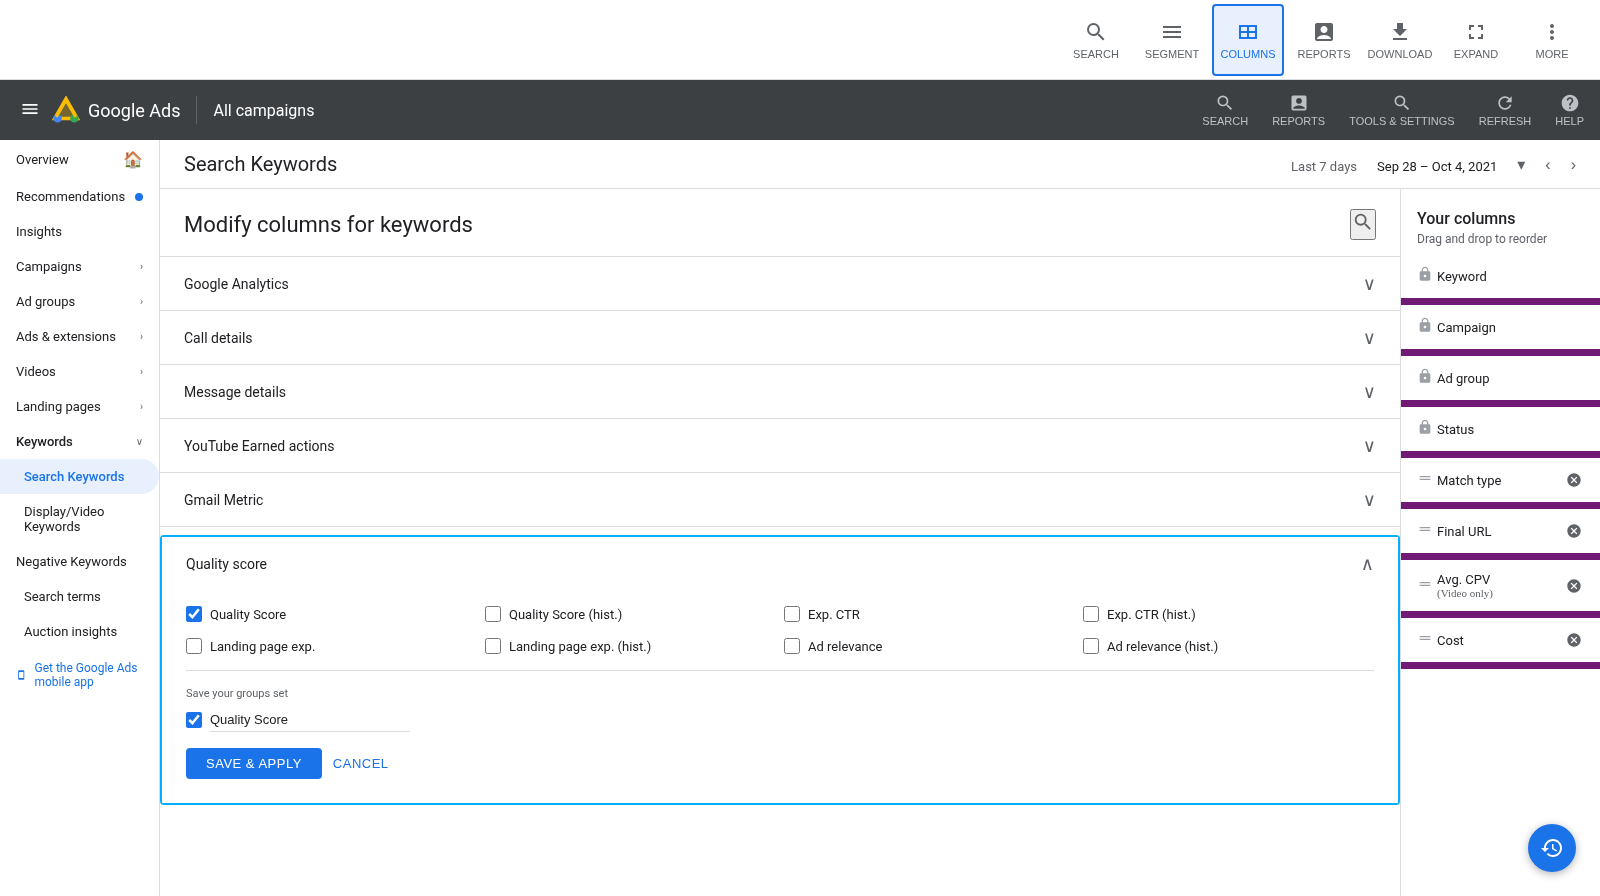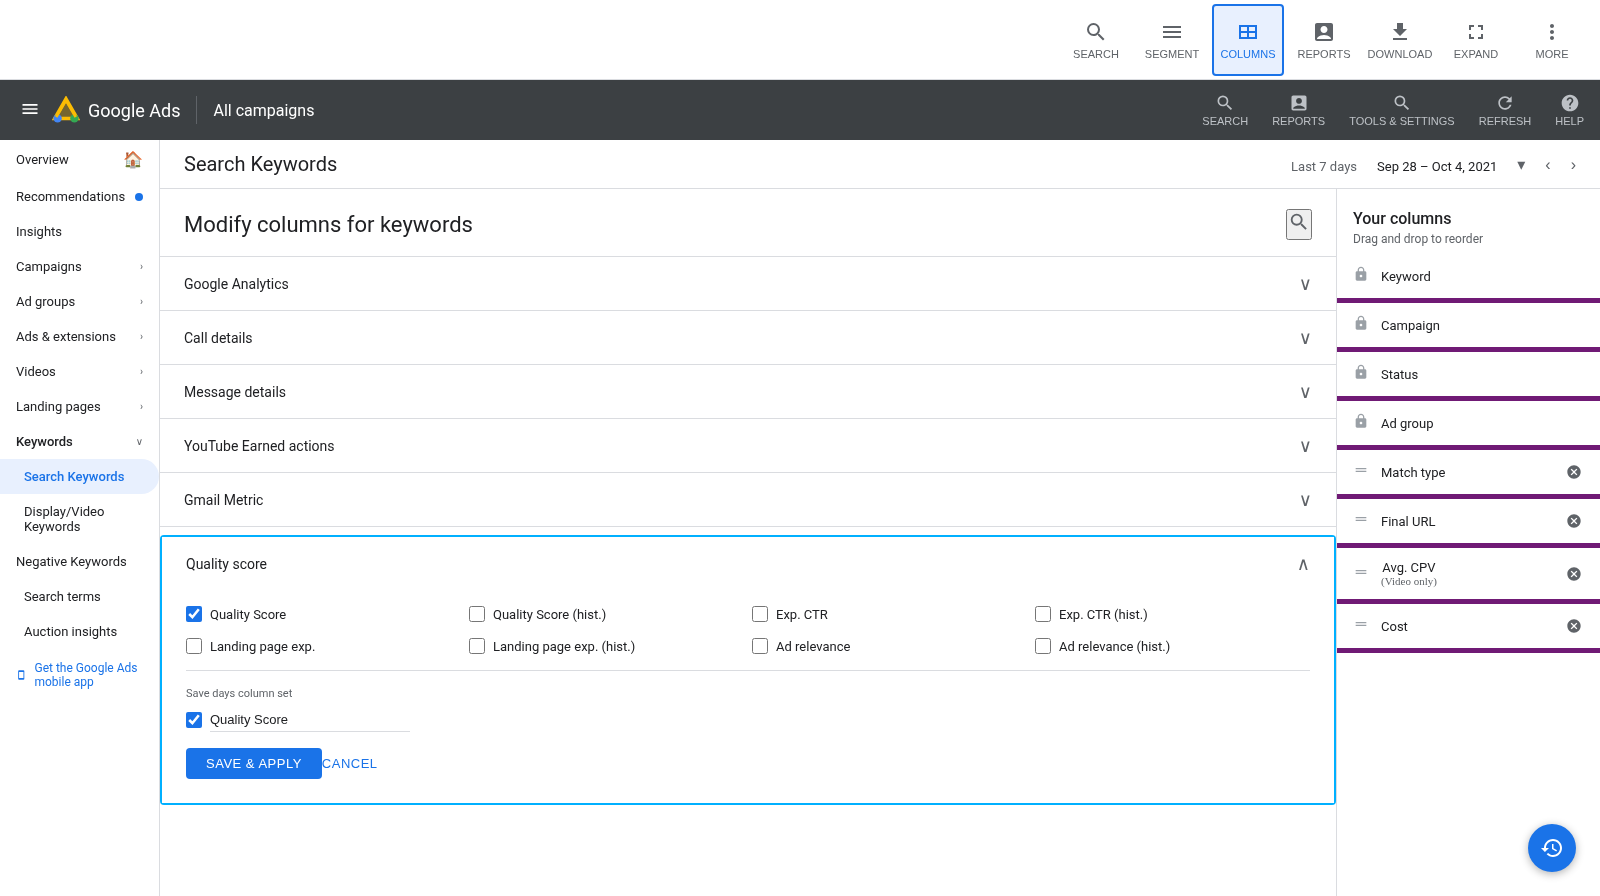--- a/index.html
+++ b/index.html
@@ -295,21 +295,21 @@
       width: 200px;
       outline: none;
       color: #202124;
     }
 
     
     .action-buttons {
       padding: 16px 0 8px;
       display: flex;
       align-items: center;
-      gap: 0;
+      gap: 11px;
     }
     .btn-save-apply {
       background: #1a73e8;
       color: #fff;
       border: none;
       padding: 8px 20px;
       font-size: 13px;
       font-weight: 500;
       border-radius: 4px;
       cursor: pointer;
@@ -322,21 +322,21 @@
       border: none;
       font-size: 13px;
       font-weight: 500;
       cursor: pointer;
       text-transform: uppercase;
       letter-spacing: 0.5px;
     }
 
     
     .your-columns-panel {
-      width: 264px;
+      width: 200px;
       background: #fff;
       border-left: 1px solid #dadce0;
       overflow-y: auto;
       flex-shrink: 0;
     }
     .your-columns-header {
       padding: 20px 16px 8px;
     }
     .your-columns-title {
       font-size: 16px;
@@ -345,25 +345,24 @@
       margin-bottom: 4px;
     }
     .your-columns-subtitle {
       font-size: 12px;
       color: #5f6368;
     }
     .column-item {
       padding: 12px 16px;
       display: flex;
       align-items: center;
-      gap: 12px;
-      border-bottom: 5px solid #701a75;
+      gap: 4px;
+      border-bottom: 7px solid #701a75;
       font-size: 13px;
       color: #202124;
-      text-align: center;
     }
     .column-item .lock-icon {
       color: #9aa0a6;
       font-size: 16px;
       flex-shrink: 0;
     }
     .column-item .drag-icon {
       color: #9aa0a6;
       font-size: 16px;
       flex-shrink: 0;
@@ -668,21 +667,21 @@
                 <input type="checkbox" class="checkbox-input" style="">
                 <span>Ad relevance</span>
               </div>
               <div class="checkbox-item">
                 <input type="checkbox" class="checkbox-input" style="">
                 <span>Ad relevance (hist.)</span>
               </div>
             </div>
 
             <div class="save-column-set">
-              <div class="save-label">Save days column set</div>
+              <div class="save-label">Save your groups set</div>
               <div class="save-input-row">
                 <input type="checkbox" class="checkbox-input" checked="" style="">
                 <input type="text" class="save-text-input" value="Quality Score" style="">
               </div>
             </div>
 
             <div class="action-buttons">
               <button class="btn-save-apply">SAVE &amp; APPLY</button>
               <button class="btn-cancel">CANCEL</button>
             </div>
@@ -712,29 +711,29 @@
               </svg>
           </span>
           <span>Campaign</span>
         </div>
         <div class="column-item">
           <span class="lock-icon">
             <svg width="16" height="16" viewBox="0 0 24 24" fill="#9aa0a6">
                 <path d="M18 8h-1V6c0-2.76-2.24-5-5-5S7 3.24 7 6v2H6c-1.1 0-2 .9-2 2v10c0 1.1.9 2 2 2h12c1.1 0 2-.9 2-2V10c0-1.1-.9-2-2-2zm-6 9c-1.1 0-2-.9-2-2s.9-2 2-2 2 .9 2 2-.9 2-2 2zm3.1-9H8.9V6c0-1.71 1.39-3.1 3.1-3.1 1.71 0 3.1 1.39 3.1 3.1v2z"></path>
               </svg>
           </span>
-          <span>Status</span>
+          <span>Ad group</span>
         </div>
         <div class="column-item">
           <span class="lock-icon">
             <svg width="16" height="16" viewBox="0 0 24 24" fill="#9aa0a6">
                 <path d="M18 8h-1V6c0-2.76-2.24-5-5-5S7 3.24 7 6v2H6c-1.1 0-2 .9-2 2v10c0 1.1.9 2 2 2h12c1.1 0 2-.9 2-2V10c0-1.1-.9-2-2-2zm-6 9c-1.1 0-2-.9-2-2s.9-2 2-2 2 .9 2 2-.9 2-2 2zm3.1-9H8.9V6c0-1.71 1.39-3.1 3.1-3.1 1.71 0 3.1 1.39 3.1 3.1v2z"></path>
               </svg>
           </span>
-          <span>Ad group</span>
+          <span>Status</span>
         </div>
 
         <div class="column-item">
           <span class="drag-icon">
             <svg width="16" height="16" viewBox="0 0 24 24" fill="#9aa0a6">
                 <path d="M20 9H4v2h16V9zM4 15h16v-2H4v2z"></path>
               </svg>
           </span>
           <span>Match type</span>
           <button class="remove-btn">

